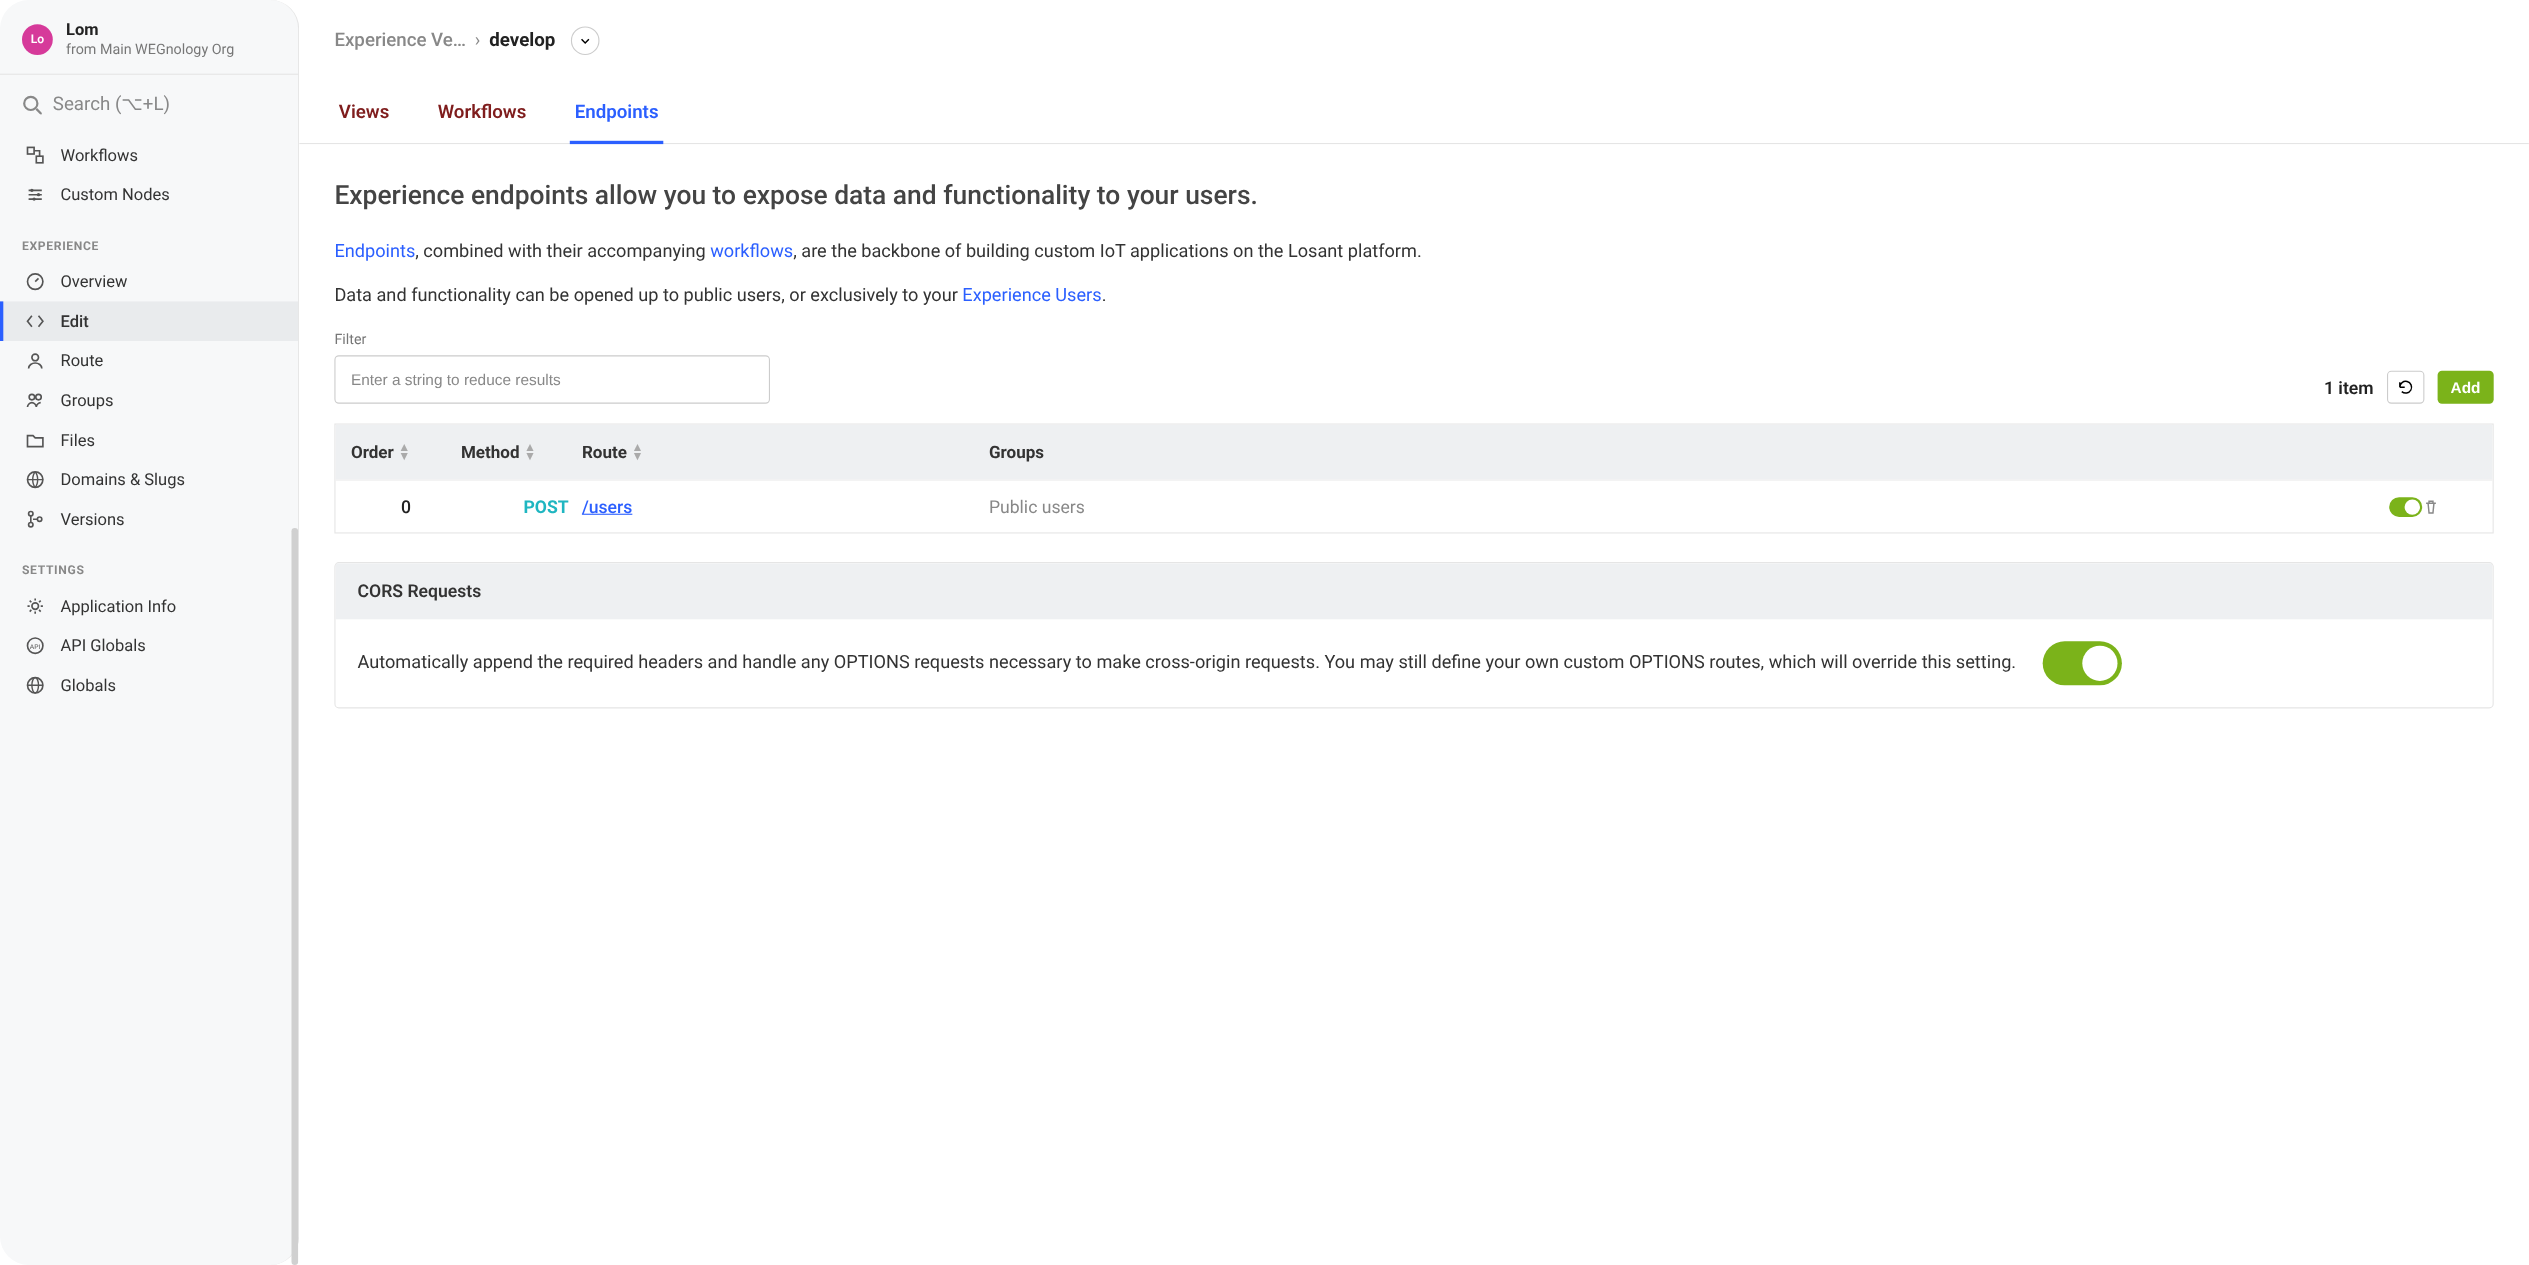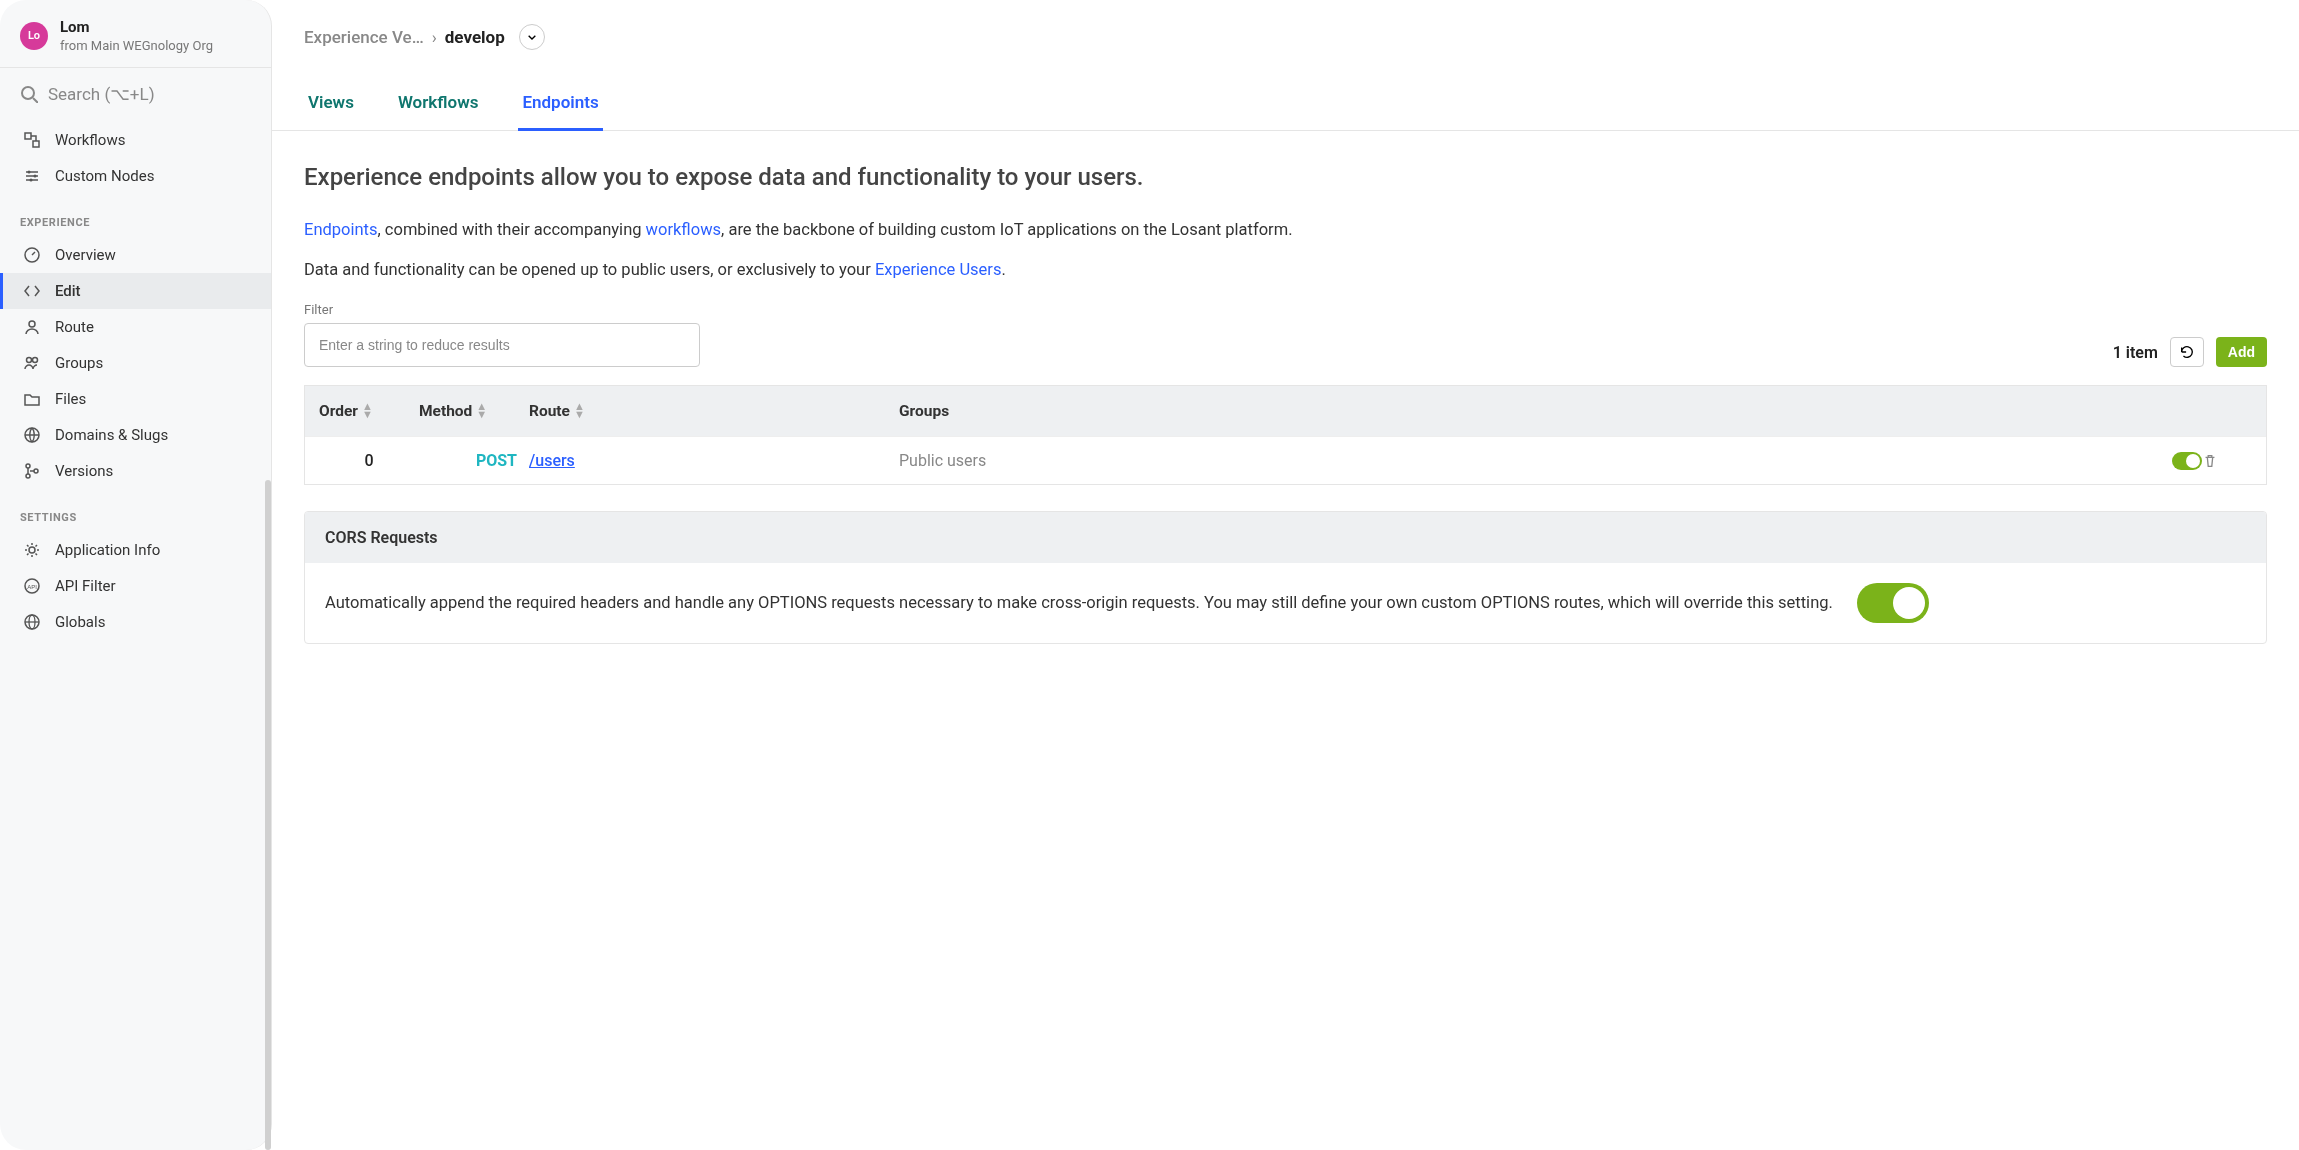--- a/index.html
+++ b/index.html
@@ -128,21 +128,21 @@
       display: flex;
       gap: 36px;
       padding: 0 32px;
       margin-top: 42px;
       border-bottom: 1px solid #e5e5e5;
     }
     .tab {
       padding: 0 4px 16px;
       font-size: 17px;
       font-weight: 600;
-      color: #0f766e;
+      color: #7f1d1d;
       cursor: pointer;
       border-bottom: 3px solid transparent;
       margin-bottom: -1px;
     }
     .tab.active { color: #2b5fff; border-bottom-color: #2b5fff; }
 
     .content { padding: 32px; }
     .page-heading {
       font-size: 24px;
       font-weight: 500;
@@ -436,21 +436,21 @@
             </svg>
           </span>
           <span>Application Info</span>
         </div>
         <div class="nav-item">
           <span class="icon">
             <svg width="18" height="18" viewBox="0 0 18 18">
               <use href="#i-api"></use>
             </svg>
           </span>
-          <span>API Filter</span>
+          <span>API Globals</span>
         </div>
         <div class="nav-item">
           <span class="icon">
             <svg width="18" height="18" viewBox="0 0 18 18">
               <use href="#i-globe"></use>
             </svg>
           </span>
           <span>Globals</span>
         </div>
       </div>

